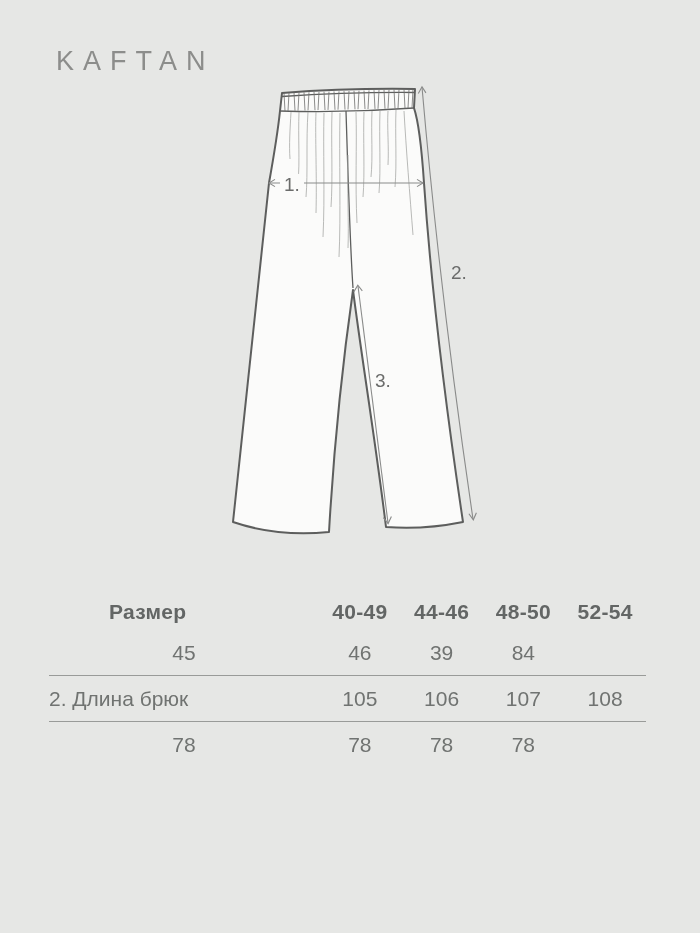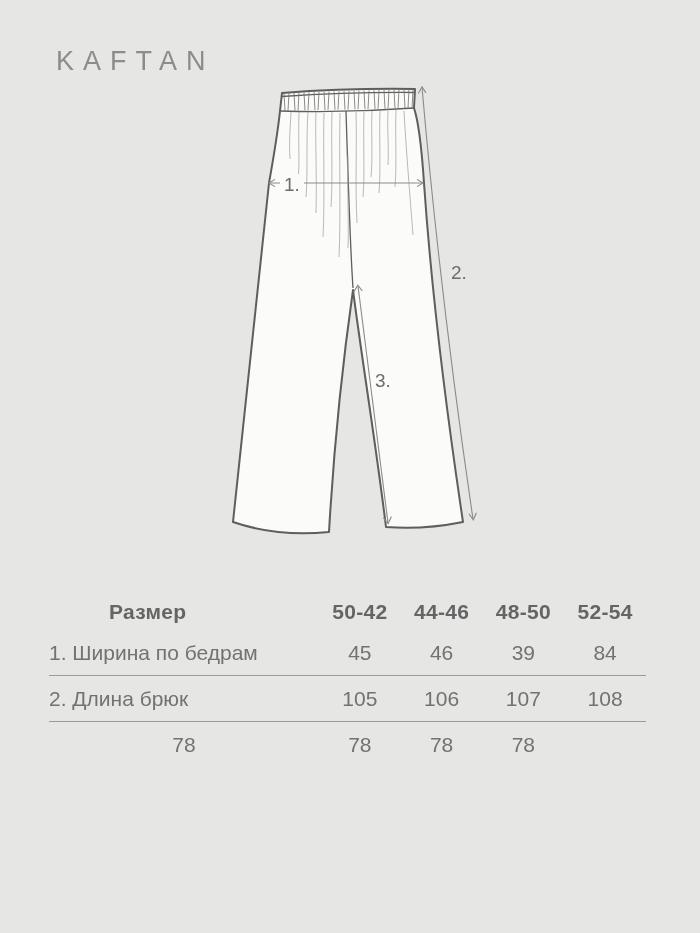--- a/index.html
+++ b/index.html
@@ -112,28 +112,27 @@
       <path class="measure" d="M133,201 L163,438"></path>
       <path class="measure" d="M128.8,206.9 L132.8,200.2 L137.3,205.8"></path>
       <path class="measure" d="M158.4,432.6 L163.1,438.6 L166.4,431.5"></path>
       <text class="measure-text" x="150" y="302">3.</text>
     </g>
   </svg>
 
   <div class="size-table">
     <div class="t-row header">
       <div class="label-cell">Размер</div>
-      <div class="val-cell">50-42</div>
+      <div class="val-cell">40-49</div>
       <div class="val-cell">44-46</div>
       <div class="val-cell">48-50</div>
       <div class="val-cell">52-54</div>
     </div>
 
     <div class="t-row">
-      <div class="label-cell">1. Ширина по бедрам</div>
       <div class="val-cell">45</div>
       <div class="val-cell">46</div>
       <div class="val-cell">39</div>
       <div class="val-cell">84</div>
     </div>
 
     <div class="t-row bordered">
       <div class="label-cell">2. Длина брюк</div>
       <div class="val-cell">105</div>
       <div class="val-cell">106</div>

